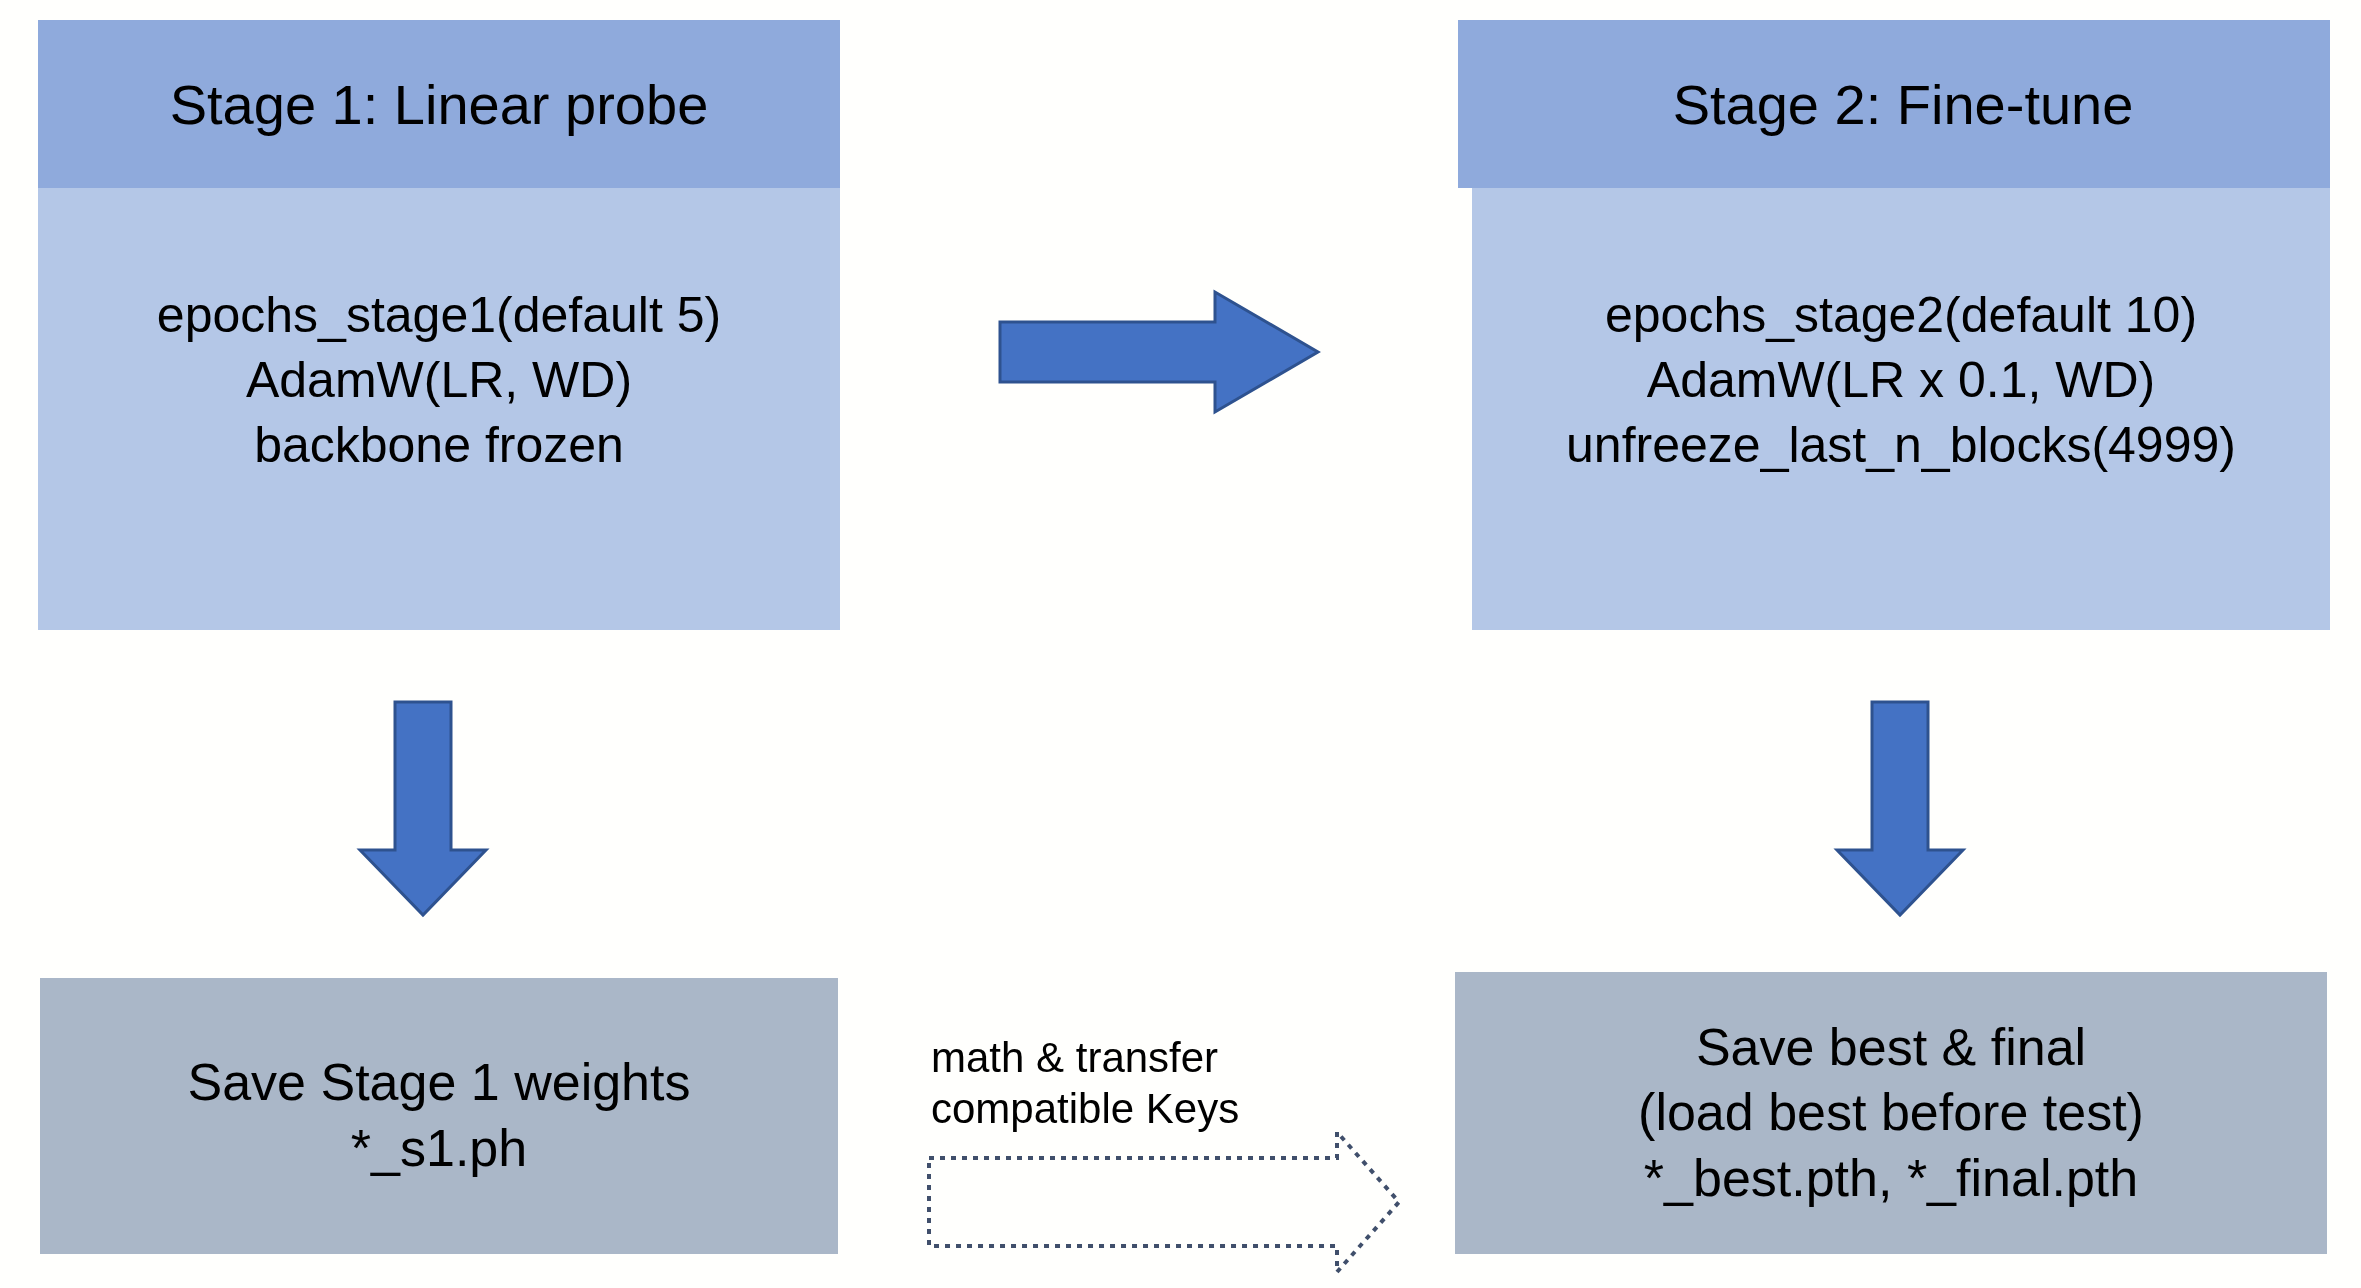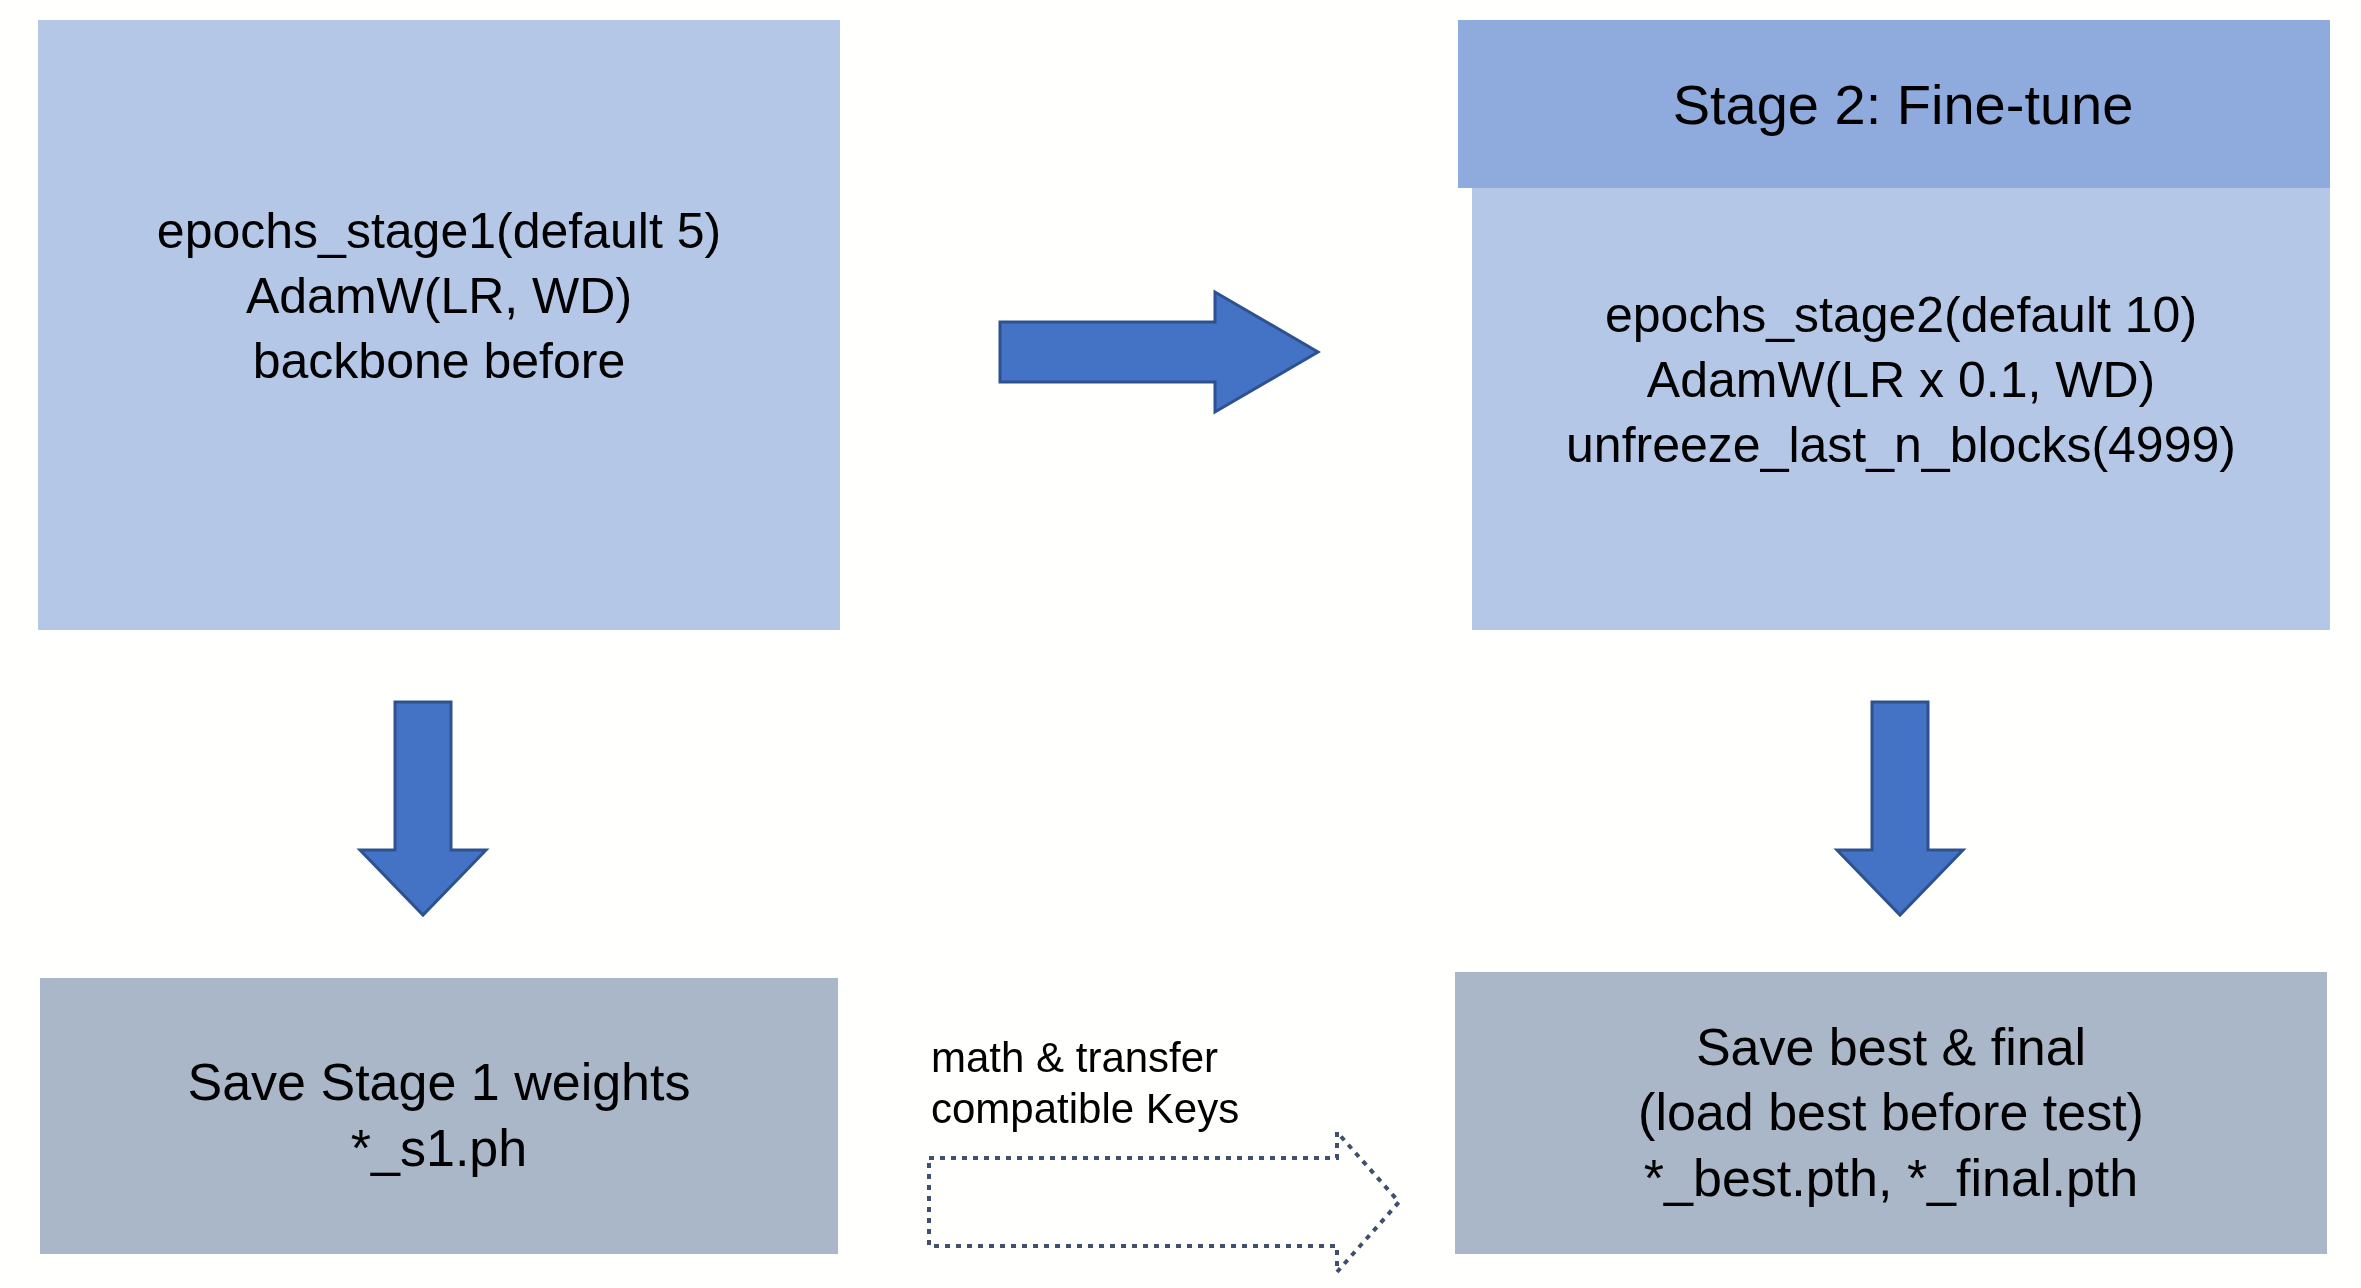--- a/index.html
+++ b/index.html
@@ -75,24 +75,27 @@
     white-space: nowrap;
     text-align: left;
   }
 </style>
 </head>
 <body>
 
 <div id="canvas">
 
   <div class="stage-box" id="stage1-box" style="left:38px; top:20px; width:802px; height:610px;">
+    <div class="stage-header" style="height:168px; background:#8faadc; font-size:56px;">
+      <span>Stage 1: Linear probe</span>
+    </div>
     <div class="stage-body" style="background:#b4c7e7; font-size:50px; padding-bottom:58px;">
       <div class="line">epochs_stage1(default 5)</div>
       <div class="line">AdamW(LR, WD)</div>
-      <div class="line">backbone before</div>
+      <div class="line">backbone frozen</div>
     </div>
   </div>
 
   <div class="stage-box" id="stage2-box" style="left:1458px; top:20px; width:872px; height:610px;">
     <div class="stage-header" style="height:168px; background:#8faadc; font-size:56px;padding-left:18px;">
       <span>Stage 2: Fine-tune</span>
     </div>
     <div class="stage-body" style="background:#b4c7e7; font-size:50px; padding-bottom:58px;margin-left:14px;">
       <div class="line">epochs_stage2(default 10)</div>
       <div class="line">AdamW(LR x 0.1, WD)</div>

